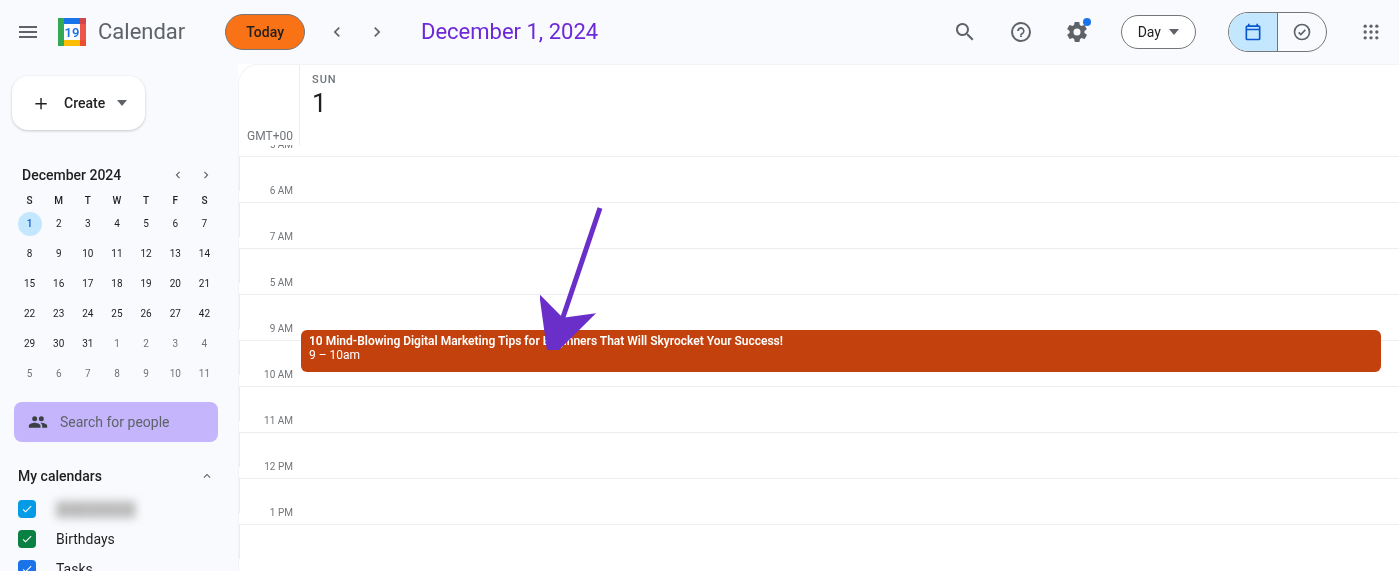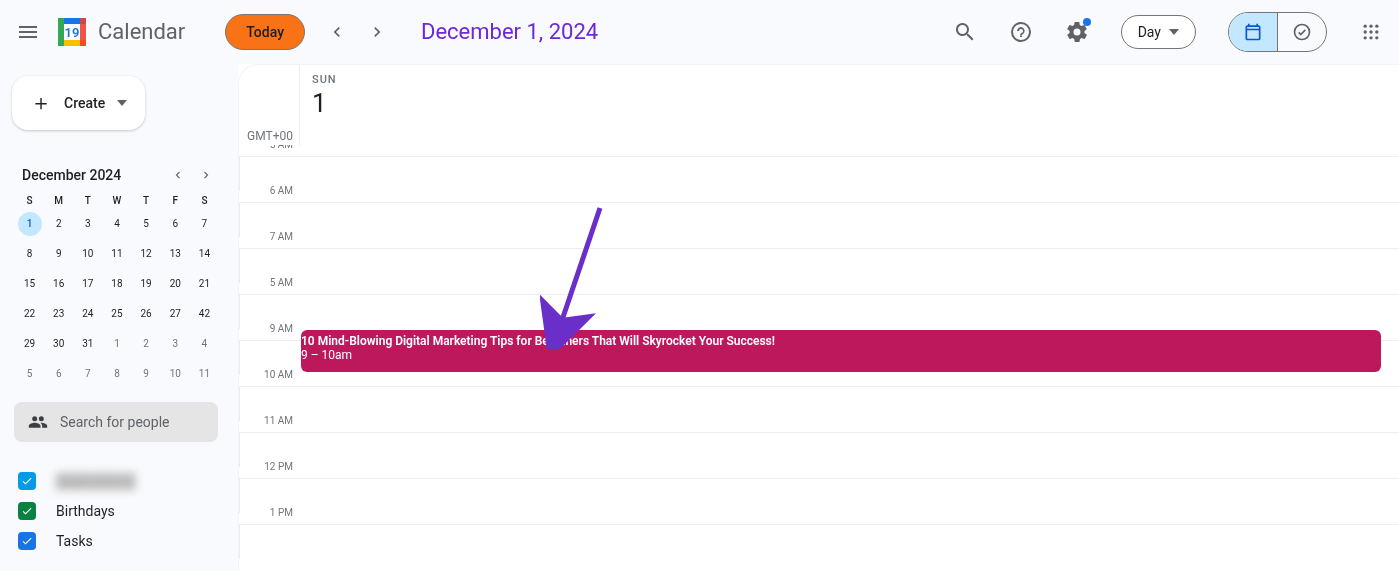--- a/index.html
+++ b/index.html
@@ -35,21 +35,21 @@
 .mini-month { font-size:14px; color:#1f1f1f; font-weight:500; }
 .mini-nav { display:flex; gap:4px; }
 .mini-nav .chev { width:24px; height:24px; border-radius:50%; display:flex; align-items:center; justify-content:center; cursor:pointer; color:#5f6368; }
 .mini-grid { display:grid; grid-template-columns: repeat(7, 1fr); text-align:center; font-size:10px; color:#1f1f1f; row-gap:6px; column-gap:2px; }
 .mini-dow { color:#1f1f1f; font-weight:500; font-size:10px; }
 .mini-cell { width:24px; height:24px; line-height:24px; border-radius:50%; margin:0 auto; cursor:pointer; font-size:10px;}
 .mini-today { background:#c2e7ff; color:#0b57d0; font-weight:500; }
 .mini-other { color:#70757a; }
 
 
-.search-people { display:flex; align-items:center; gap:12px; background:#e5e5e5; border-radius: 8px; padding: 10px 14px; margin: 0 4px 20px 4px; cursor:text; }
+.search-people { display:flex; align-items:center; gap:12px; background:#c4b5fd; border-radius: 8px; padding: 10px 14px; margin: 0 4px 20px 4px; cursor:text; }
 .search-people span.txt { color:#5f6368; font-size:14px; }
 
 
 .section-head { display:flex; align-items:center; justify-content:space-between; padding: 6px 8px; cursor:pointer; }
 .section-title { font-size:14px; color:#1f1f1f; font-weight:500; }
 .cal-list { padding: 4px 4px; }
 .cal-item { display:flex; align-items:center; gap:20px; padding: 6px 4px; font-size:14px; color:#1f1f1f; }
 .cbx { width:18px; height:18px; border-radius:4px; display:flex; align-items:center; justify-content:center; }
 .cbx.blue { background:#039be5; }
 .cbx.green { background:#0b8043; }
@@ -61,21 +61,21 @@
 .day-header { display:flex; height: 80px; }
 .gmt { width: 60px; font-size:12px; color:#70757a; display:flex; align-items:flex-end; justify-content:flex-end; padding: 0 6px 2px 0;}
 .day-col-head { border-left: 1px solid #ecedef; padding: 8px 0 0 12px; }
 .dow { font-size:11px; color:#70757a; letter-spacing:1px; font-weight:500; }
 .dnum { font-size:26px; color:#1f1f1f; margin-top:2px; font-weight:400; }
 .grid-wrap { flex:1; overflow:hidden; position:relative; }
 .grid { position:relative; }
 .hour-row { display:flex; height:46px;flex-direction:column; }
 .hour-label { width:60px; text-align:right; font-size:10px; color:#70757a; padding-right:6px; position:relative; top:-6px; }
 .hour-cell { flex:1; border-left:1px solid #ecedef; border-top:1px solid #ecedef; position:relative; }
-.event { position:absolute; left:62px; right:18px; background:#be185d; color:#fff; border-radius:6px; padding:4px 0; font-size:12px; cursor:pointer; overflow:hidden; }
+.event { position:absolute; left:62px; right:18px; background:#c2410c; color:#fff; border-radius:6px; padding:4px 8px; font-size:12px; cursor:pointer; overflow:hidden; }
 .event .title { font-weight:600; white-space:nowrap; overflow:hidden; text-overflow:ellipsis; }
 .event .time { font-weight:400; }
 
 
 .arrow-overlay { position:absolute; pointer-events:none; z-index:50; }
 
 svg.ico { width:20px; height:20px; fill:currentColor; }
 svg.ico24 { width:24px; height:24px; fill:currentColor; }
 </style>
 </head>
@@ -247,20 +247,26 @@
         </div>
     </div>
 
     <div class="search-people">
       <svg class="ico" viewBox="0 0 24 24" fill="#5f6368">
           <path d="M16 11a3 3 0 1 0-3-3 3 3 0 0 0 3 3zm-8 0a3 3 0 1 0-3-3 3 3 0 0 0 3 3zm0 2c-2.3 0-7 1.2-7 3.5V19h14v-2.5C15 14.2 10.3 13 8 13zm8 0c-.3 0-.6 0-1 .1 1.2.9 2 2 2 3.4V19h6v-2.5c0-2.3-4.7-3.5-7-3.5z"></path>
         </svg>
       <span class="txt">Search for people</span>
     </div>
 
+    <div class="section-head">
+      <span class="section-title">My calendars</span>
+      <svg width="14" height="14" viewBox="0 0 24 24" fill="#5f6368">
+          <path d="M7.4 15.4 12 10.8l4.6 4.6L18 14l-6-6-6 6z"></path>
+        </svg>
+    </div>
     <div class="cal-list" id="cal-list">
         <div class="cal-item">
           <div class="cbx blue">
             <svg width="12" height="12" viewBox="0 0 24 24">
               <path fill="#fff" d="M9 16.2 4.8 12l-1.4 1.4L9 19 21 7l-1.4-1.4z"></path>
             </svg>
           </div>
           <span class="blur">████████</span>
         </div>
         <div class="cal-item">

